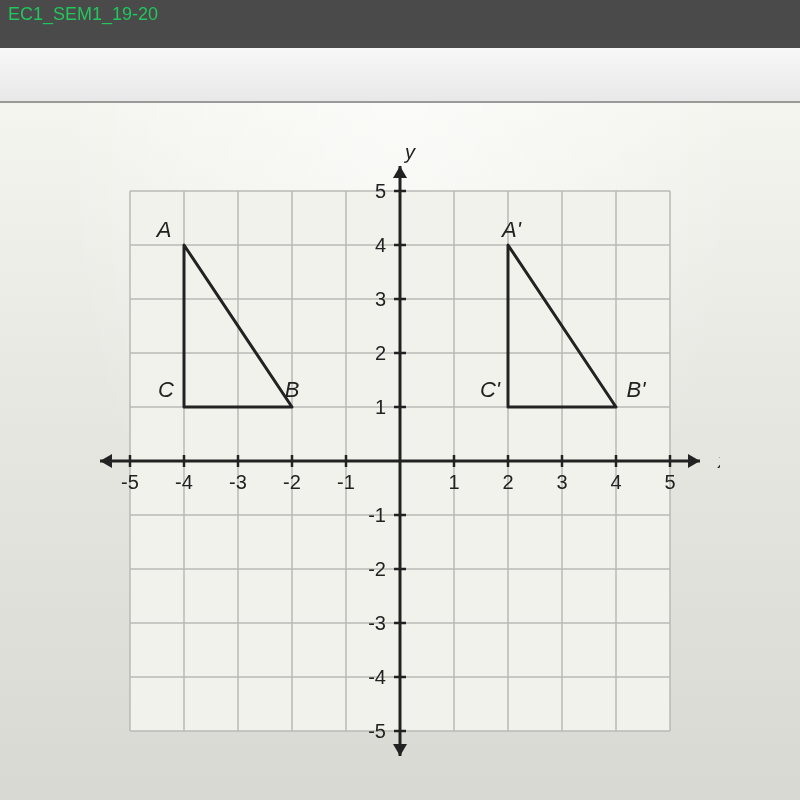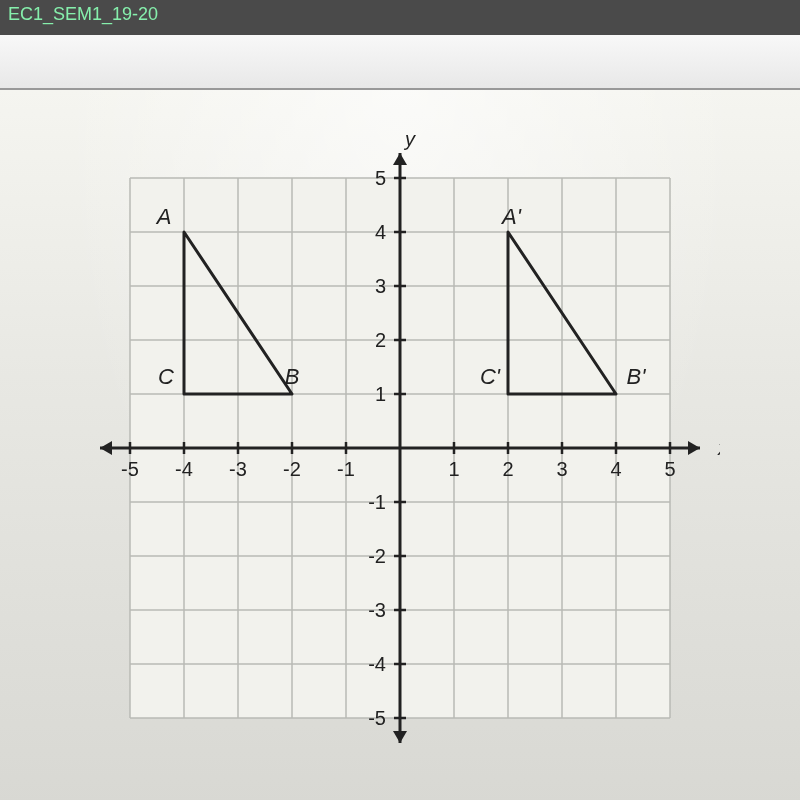--- a/index.html
+++ b/index.html
@@ -6,23 +6,23 @@
     body {
       width: 800px;
       height: 800px;
       background: #c8c9ca;
       font-family: Arial, sans-serif;
       position: relative;
       overflow: hidden;
     }
     .header {
       width: 100%;
-      height: 35px;
+      height: 48px;
       background: #4a4a4a;
-      color: #86efac;
+      color: #22c55e;
       padding: 4px 8px;
       font-size: 18px;
     }
     .toolbar {
       width: 100%;
       height: 55px;
       background: linear-gradient(to bottom, #f8f8f8, #e8e8e8);
       border-bottom: 2px solid #999;
     }
     .content {

